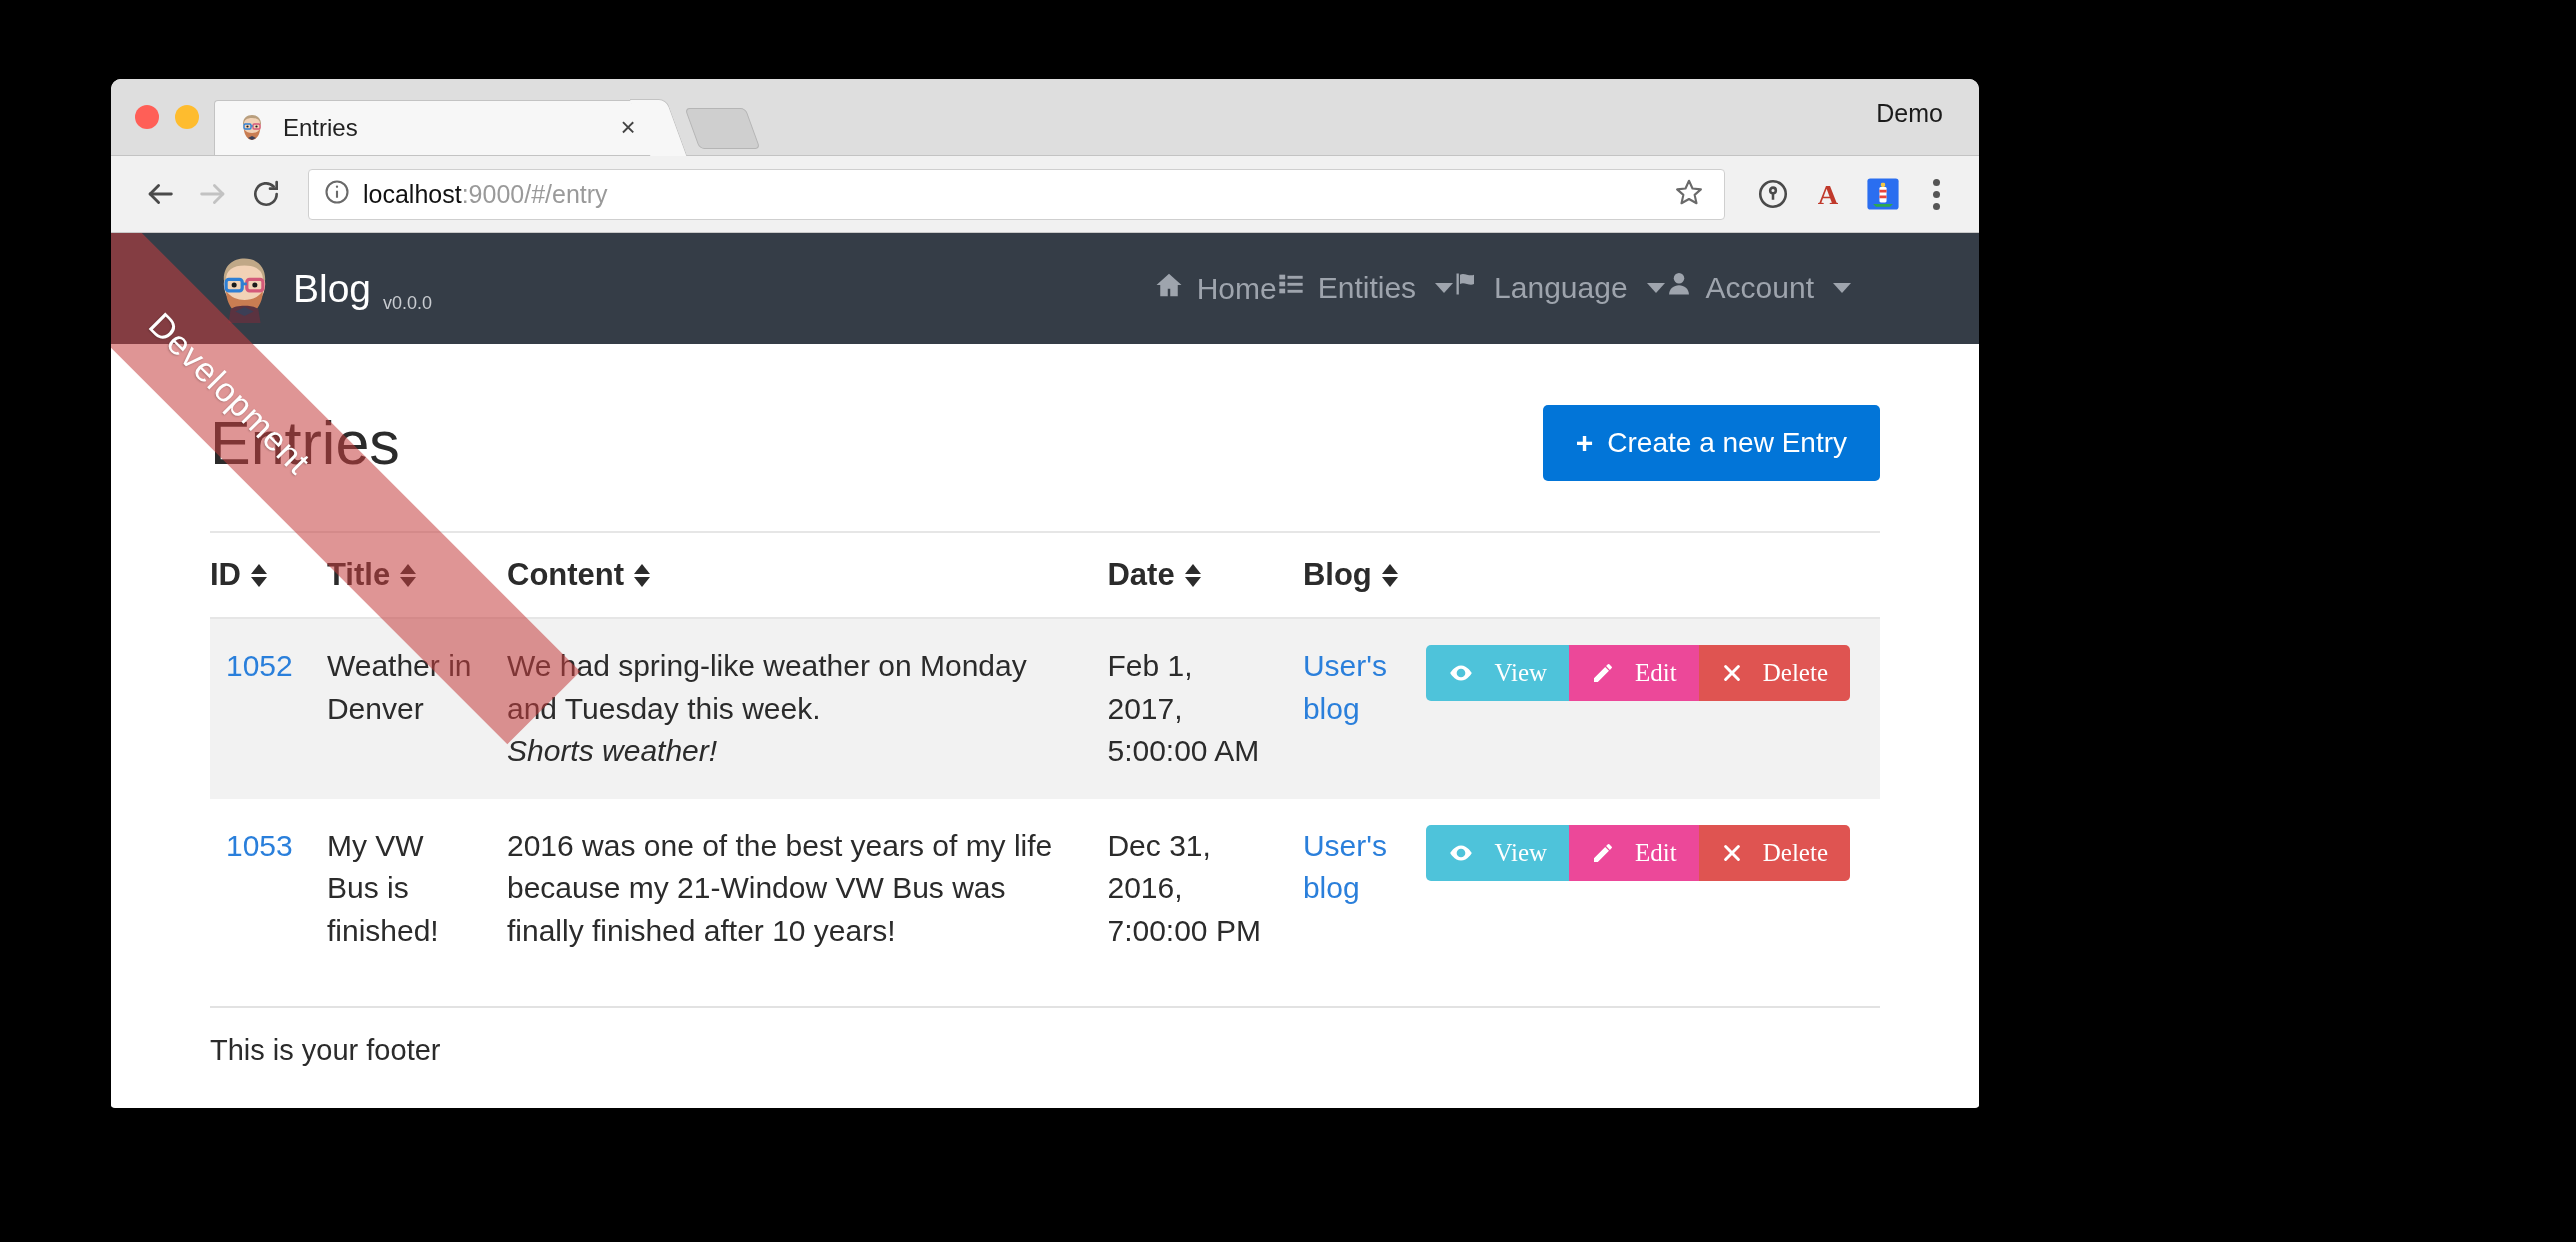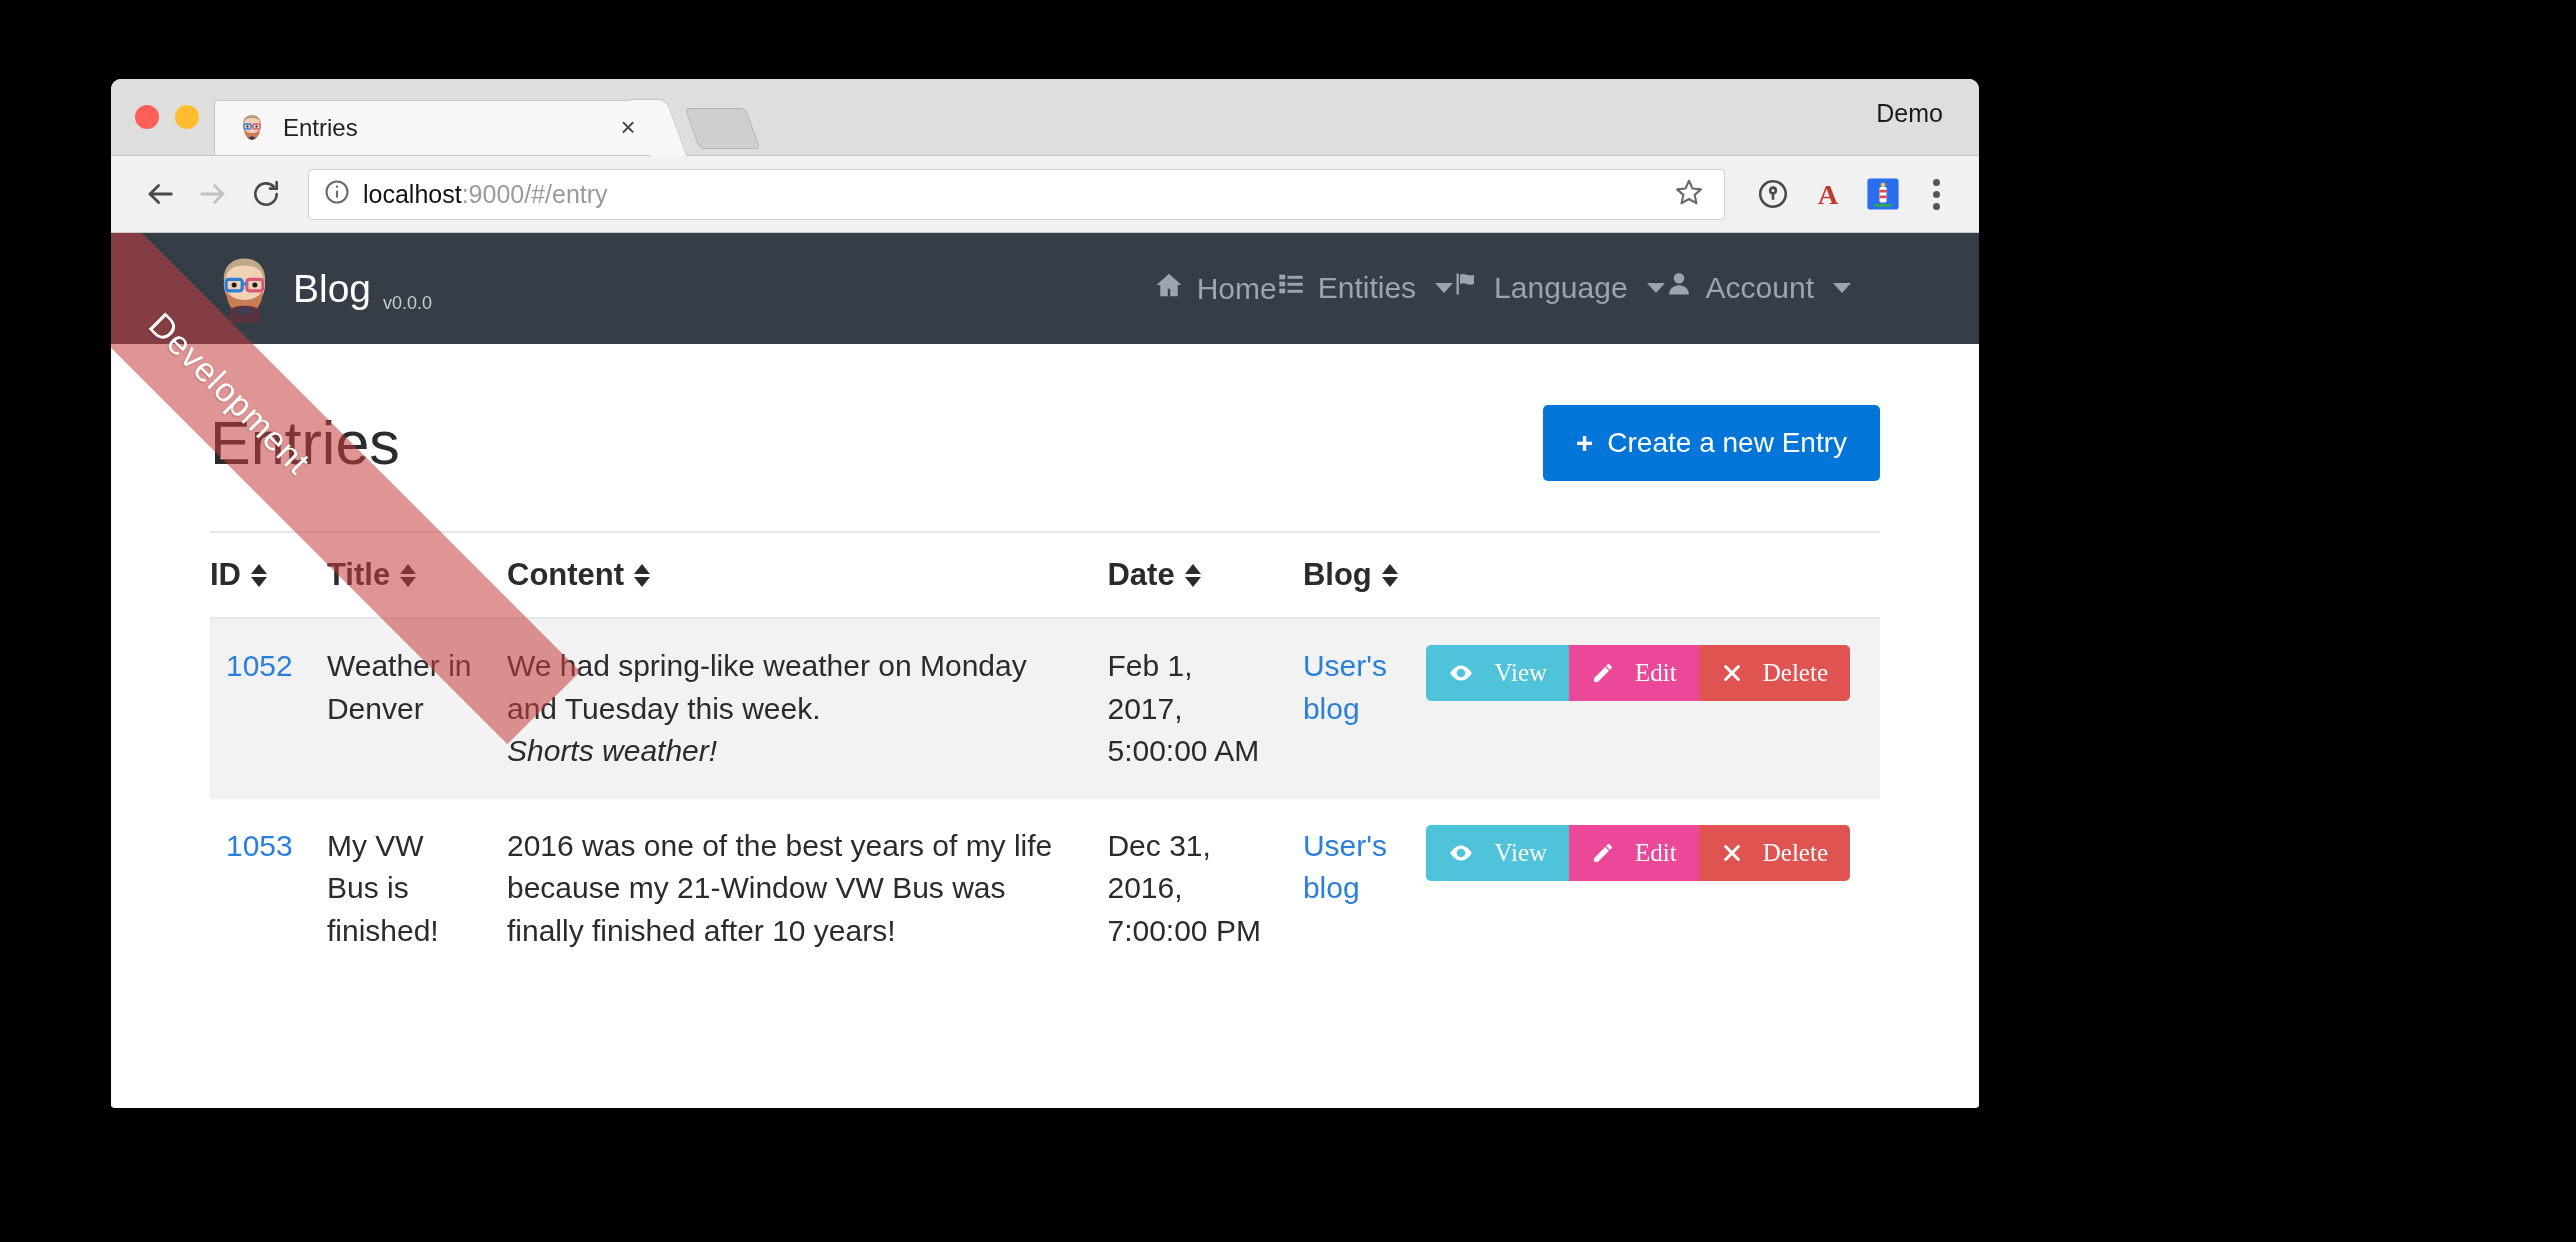--- a/index.html
+++ b/index.html
@@ -605,15 +605,18 @@
                   </span>
                   <span>Delete</span>
                 </button>
               </span>
             </td>
           </tr>
         </tbody>
       </table>
     </div>
 
+    <div id="footer">
+      <div id="footer-inner">This is your footer</div>
+    </div>
   </div>
 </div>
 
 
 </body></html>

